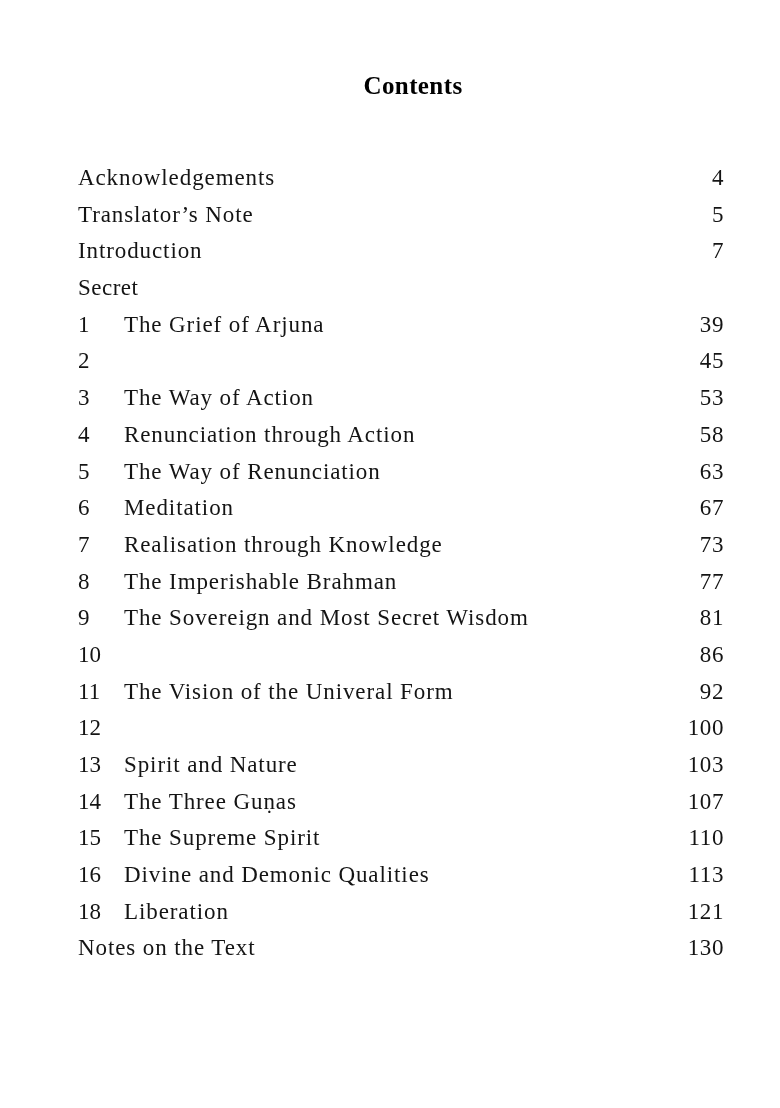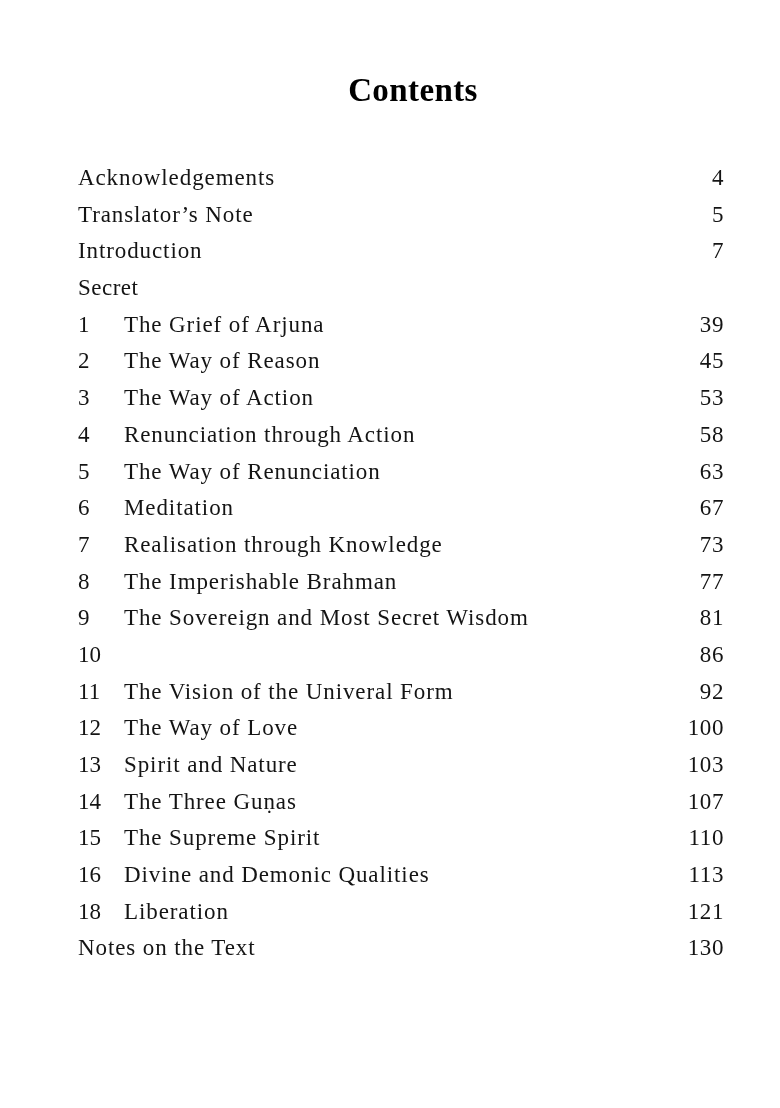--- a/index.html
+++ b/index.html
@@ -19,21 +19,21 @@
     background: #ffffff;
     overflow: hidden;
     box-sizing: border-box;
   }
   .page-title {
     position: absolute;
     top: 72px;
     left: 0;
     width: 780px;
     text-align: center;
-    font-size: 33px;
+    font-size: 25px;
     font-weight: bold;
     letter-spacing: 0.4px;
     color: #000000;
     padding-left: 46px;
     box-sizing: border-box;
   }
   .toc {
     position: absolute;
     top: 160px;
     left: 78px;
@@ -98,21 +98,20 @@
       <div class="toc-row is-heading">
         <span class="row-label">Secret</span>
       </div>
       <div class="toc-row is-chapter">
         <span class="row-num">1</span>
         <span class="row-label">The Grief of Arjuna</span>
         <span class="row-page">39</span>
       </div>
       <div class="toc-row is-chapter">
         <span class="row-num">2</span>
-        <span class="row-label">The Way of Reason</span>
         <span class="row-page">45</span>
       </div>
       <div class="toc-row is-chapter">
         <span class="row-num">3</span>
         <span class="row-label">The Way of Action</span>
         <span class="row-page">53</span>
       </div>
       <div class="toc-row is-chapter">
         <span class="row-num">4</span>
         <span class="row-label">Renunciation through Action</span>
@@ -147,21 +146,20 @@
         <span class="row-num">10</span>
         <span class="row-page">86</span>
       </div>
       <div class="toc-row is-chapter">
         <span class="row-num">11</span>
         <span class="row-label">The Vision of the Univeral Form</span>
         <span class="row-page">92</span>
       </div>
       <div class="toc-row is-chapter">
         <span class="row-num">12</span>
-        <span class="row-label">The Way of Love</span>
         <span class="row-page">100</span>
       </div>
       <div class="toc-row is-chapter">
         <span class="row-num">13</span>
         <span class="row-label">Spirit and Nature</span>
         <span class="row-page">103</span>
       </div>
       <div class="toc-row is-chapter">
         <span class="row-num">14</span>
         <span class="row-label">The Three Guṇas</span>

